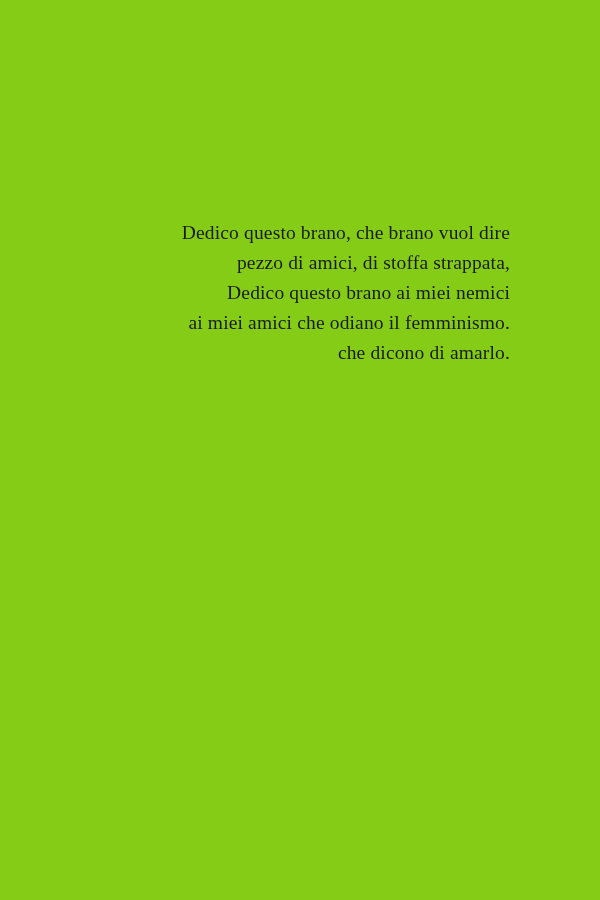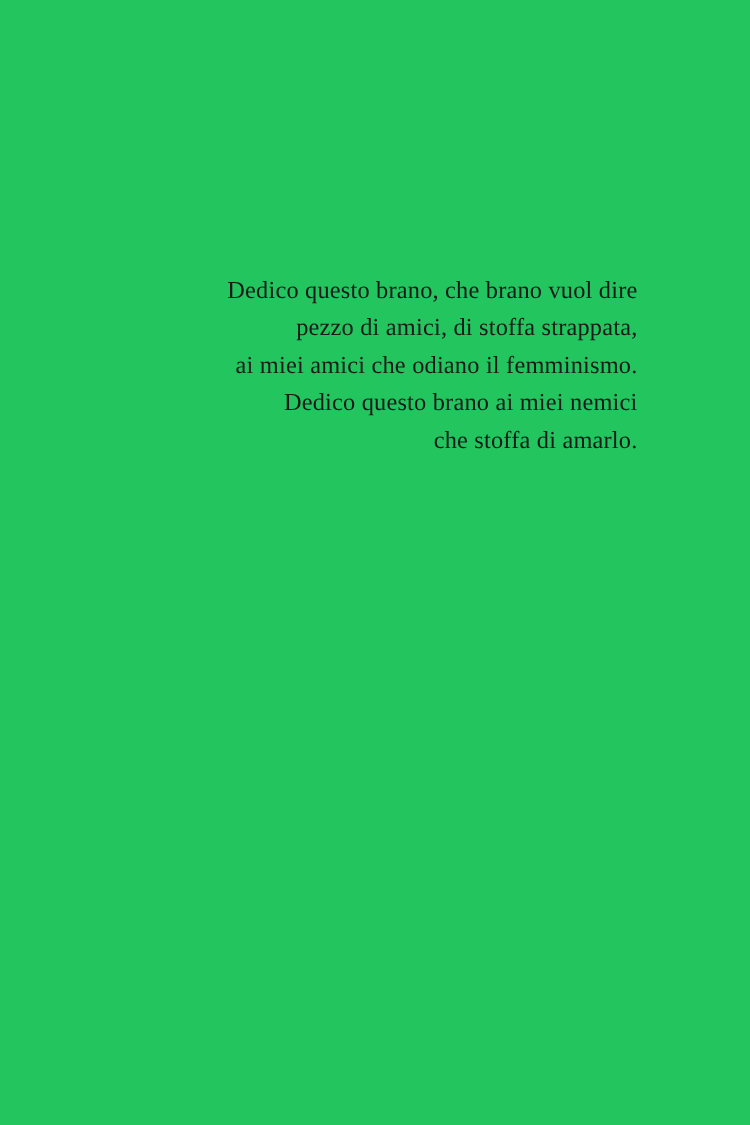--- a/index.html
+++ b/index.html
@@ -10,21 +10,21 @@
     width: 600px;
     height: 900px;
     background: #ffffff;
     font-family: "Liberation Serif", serif;
     overflow: hidden;
   }
   .page {
     position: relative;
     width: 600px;
     height: 900px;
-    background: #22c55e;
+    background: #84cc16;
   }
   .dedication {
     position: absolute;
     top: 218px;
     left: 60px;
     width: 450px;
     text-align: right;
     color: #1a1a1a;
     font-family: "Liberation Serif", serif;
     font-size: 19.5px;
@@ -36,17 +36,17 @@
     white-space: nowrap;
   }
 </style>
 </head>
 <body>
 
 <div class="page">
   <div class="dedication">
     <span class="line">Dedico questo brano, che brano vuol dire</span>
     <span class="line">pezzo di amici, di stoffa strappata,</span>
+    <span class="line">Dedico questo brano ai miei nemici</span>
     <span class="line">ai miei amici che odiano il femminismo.</span>
-    <span class="line">Dedico questo brano ai miei nemici</span>
-    <span class="line">che stoffa di amarlo.</span>
+    <span class="line">che dicono di amarlo.</span>
   </div>
 </div>
 
 </body></html>

